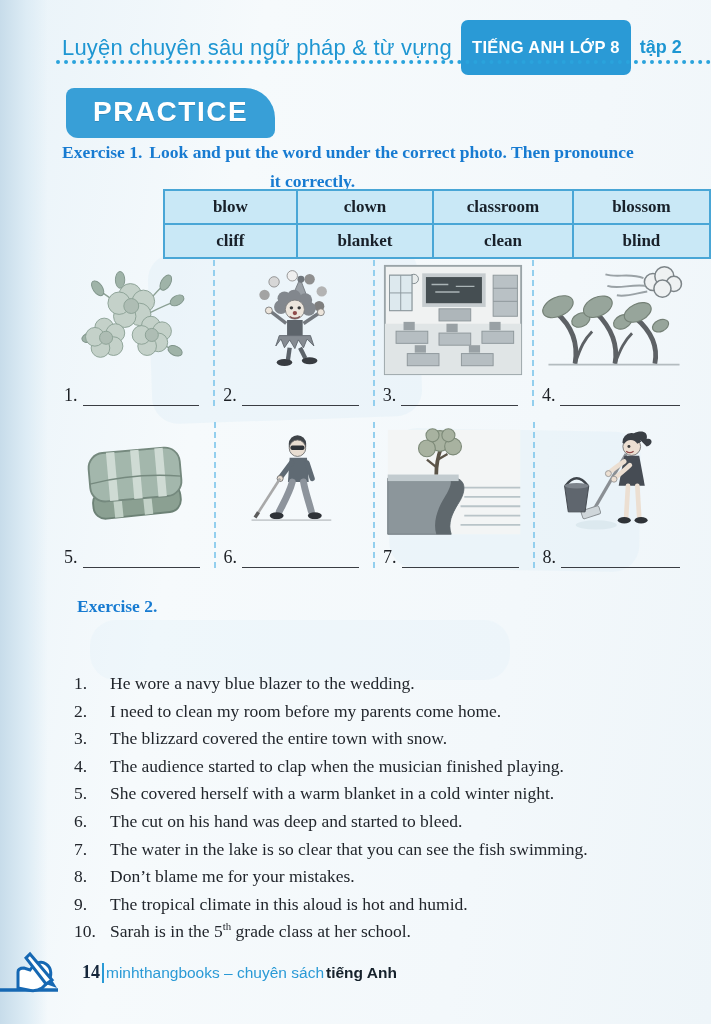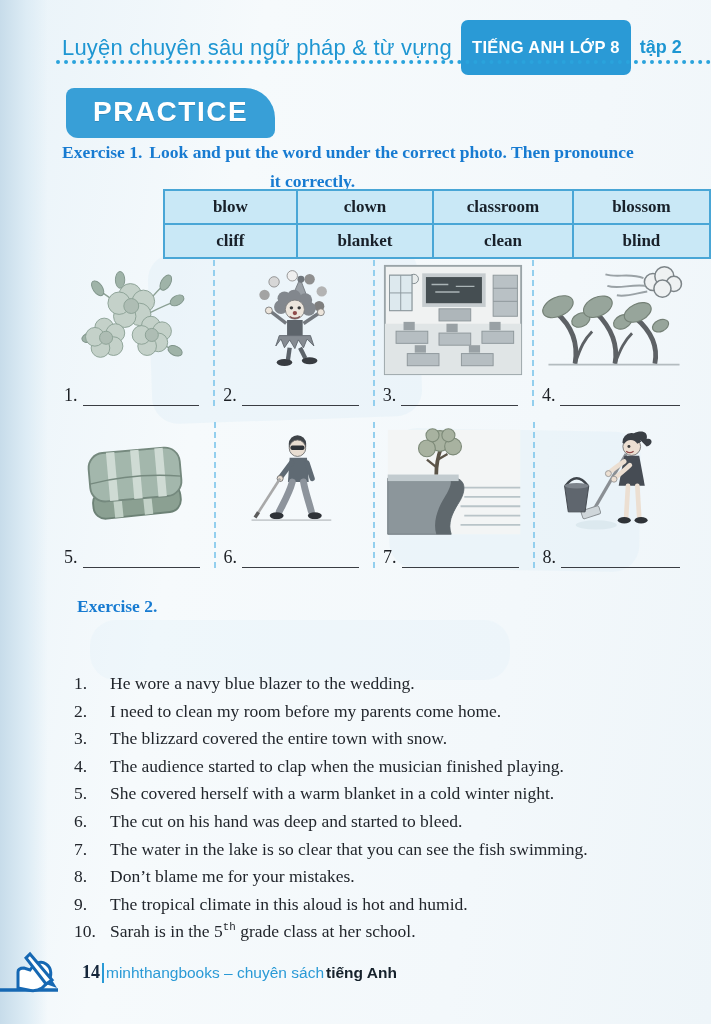--- a/index.html
+++ b/index.html
@@ -52,21 +52,21 @@
   .pic{height:116px;display:flex;align-items:center;justify-content:center;}
   .num-line{position:absolute;bottom:0;left:8px;right:14px;display:flex;align-items:flex-end;gap:5px;
     font-size:18px;color:#1d2025;}
   .blank{flex:1;border-bottom:1.6px solid #3a3d43;height:13px;}
 
   
   .sentences{position:absolute;left:74px;top:674px;width:612px;z-index:2;}
   .s-row{display:flex;font-size:17.5px;line-height:19px;margin-bottom:8.6px;}
   .s-num{width:36px;flex:0 0 36px;}
   .s-text{flex:1;}
-  sup{font-size:.62em;vertical-align:super;line-height:0;font-family:Liberation Mono, monospace;}
+  sup{font-size:.62em;vertical-align:super;line-height:0;}
 
   
   .footer{position:absolute;left:0;top:946px;width:100%;height:60px;z-index:2;}
   .footer-logo{position:absolute;left:0;top:0;}
   .footer-text{position:absolute;left:82px;top:16px;display:flex;align-items:center;gap:2px;}
   .page-num{font-weight:bold;font-size:18px;color:#15263a;}
   .foot-sep{width:2px;height:20px;background:#2a9ad6;}
   .brand{font-family:Liberation Sans, sans-serif;font-size:15.5px;color:#2a9ad6;}
   .brand-bold{font-family:"Liberation Sans",sans-serif;font-size:15.5px;font-weight:bold;color:#15212b;}
 </style>

